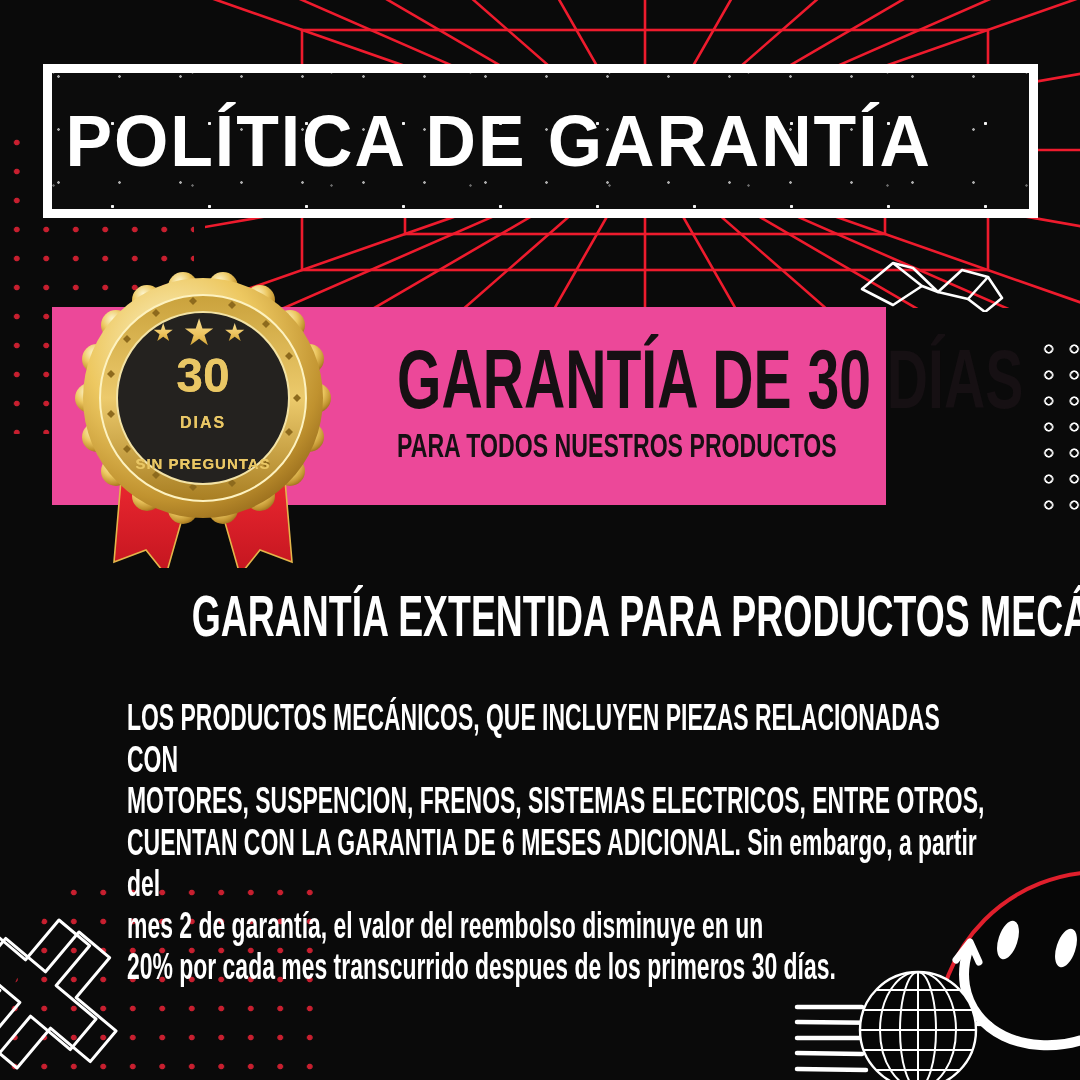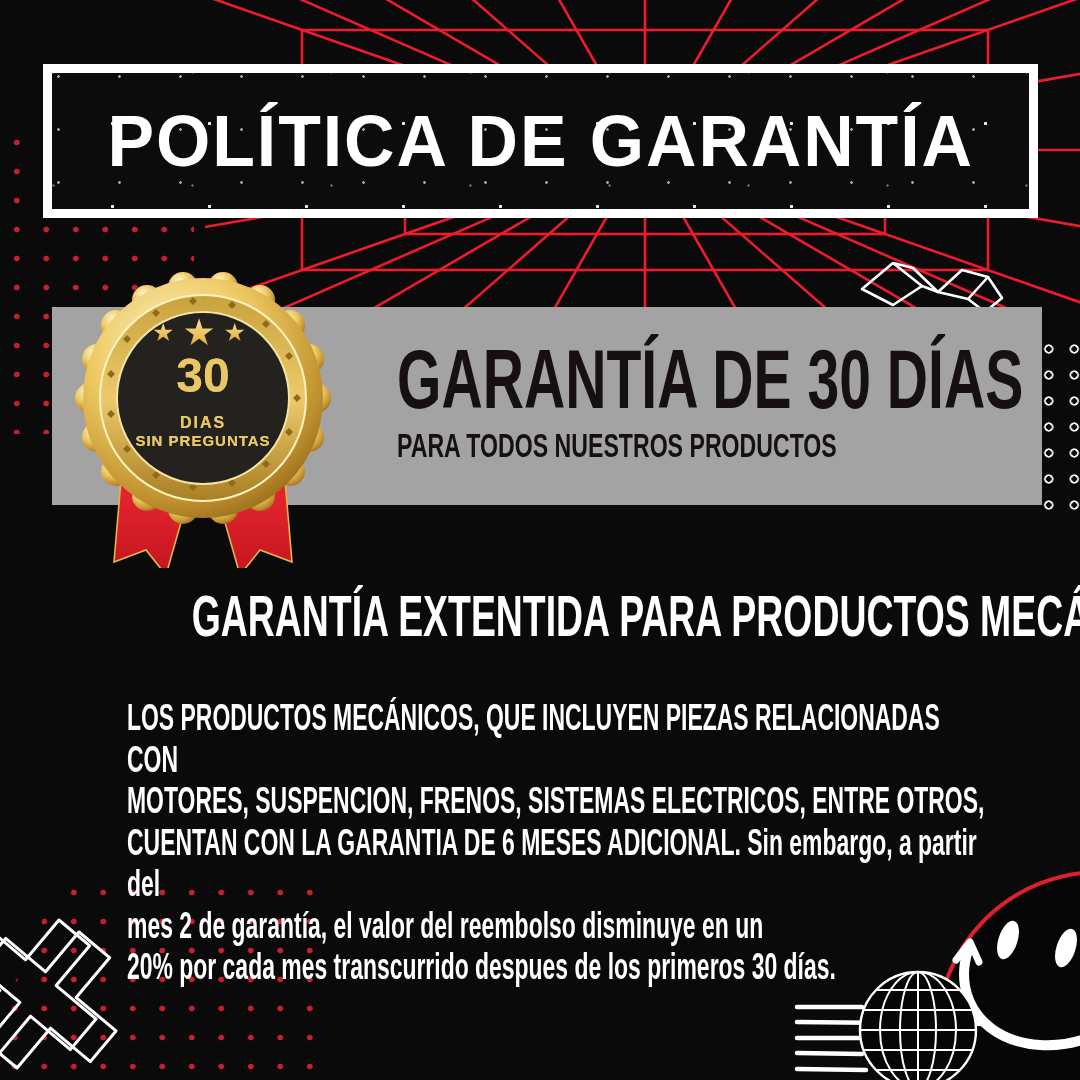--- a/index.html
+++ b/index.html
@@ -13,29 +13,29 @@
   
   .title-box{
     left:43px;top:64px;width:995px;height:154px;box-sizing:border-box;
     border:9px solid #ffffff;background-color:#0c0c0c;
     background-image:
       radial-gradient(circle, rgba(255,255,255,.95) 1.3px, transparent 2px),
       radial-gradient(circle, rgba(255,255,255,.65) 1px, transparent 1.6px),
       radial-gradient(circle, rgba(255,255,255,.4) .9px, transparent 1.5px);
     background-size:97px 83px,61px 53px,139px 113px;
     background-position:12px 9px,37px 30px,71px 56px;
-    display:flex;align-items:center;justify-content:center;
+    display:flex;align-items:center;
   }
   .title-box h1{
     margin:0;color:#ffffff;font-size:72px;font-weight:bold;letter-spacing:2px;
     transform:scaleX(.97);transform-origin:center center;white-space:nowrap;
   }
 
   
-  .banner{left:52px;top:307px;width:990px;height:198px;background:#a3a3a3;}
+  .banner{left:52px;top:307px;width:834px;height:198px;background:#ec4899;}
   .banner-text{position:absolute;left:345px;top:30px;}
   .banner-heading{
     margin:0;color:#161013;font-size:84px;font-weight:bold;line-height:84px;
     white-space:nowrap;transform:scaleX(.68);transform-origin:left top;
   }
   .banner-subheading{
     margin:6px 0 0 0;color:#161013;font-size:34px;font-weight:bold;line-height:36px;
     white-space:nowrap;transform:scaleX(.68);transform-origin:left top;
   }
 
@@ -60,21 +60,21 @@
   .badge{left:73px;top:268px;width:260px;height:300px;}
   .badge .overlay{position:absolute;left:0;width:260px;text-align:center;color:#e9c765;}
   .badge-stars{top:44px;font-size:25px;letter-spacing:8px;line-height:40px;}
   .badge-stars .big{font-size:37px;vertical-align:-4px;}
   .badge-stars span{
     background:linear-gradient(180deg,#fce9a6,#edc45f 55%,#c4941f);
     -webkit-background-clip:text;background-clip:text;color:transparent;
   }
   .badge-num{top:74px;font-size:48px;font-weight:bold;line-height:68px;}
   .badge-dias{top:146px;font-size:16px;font-weight:bold;letter-spacing:2px;}
-  .badge-sin{top:164px;font-size:15px;font-weight:bold;letter-spacing:1px;}
+  .badge-sin{top:187px;font-size:15px;font-weight:bold;letter-spacing:1px;}
   .gold-text{
     background:linear-gradient(180deg,#fce9a6,#edc45f 45%,#b4841f);
     -webkit-background-clip:text;background-clip:text;color:transparent;
   }
 
   
   .section-heading{
     left:0;top:586px;width:1080px;margin:0;text-align:center;color:#ffffff;
     font-size:58px;font-weight:bold;line-height:60px;white-space:nowrap;
     transform:scaleX(.645);transform-origin:center top;

